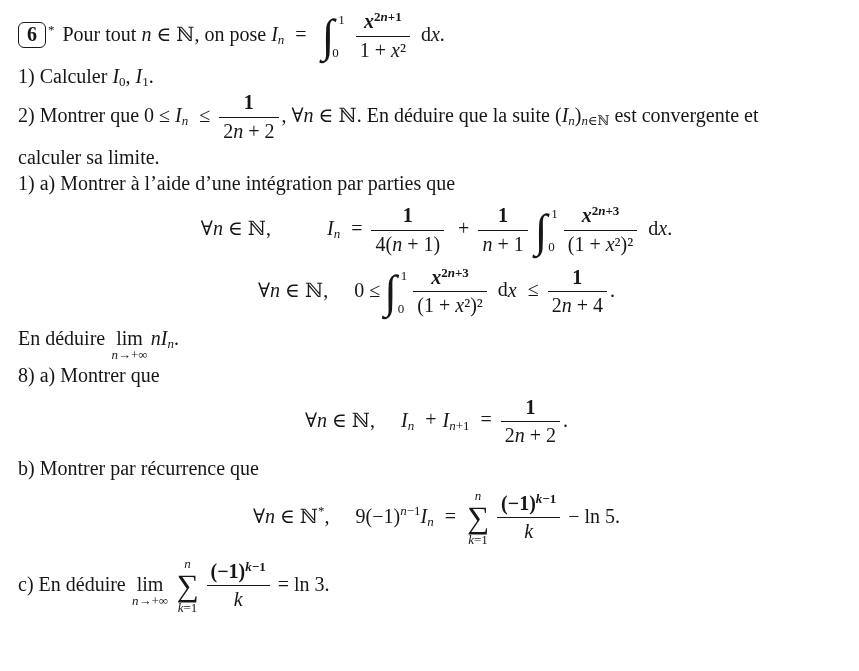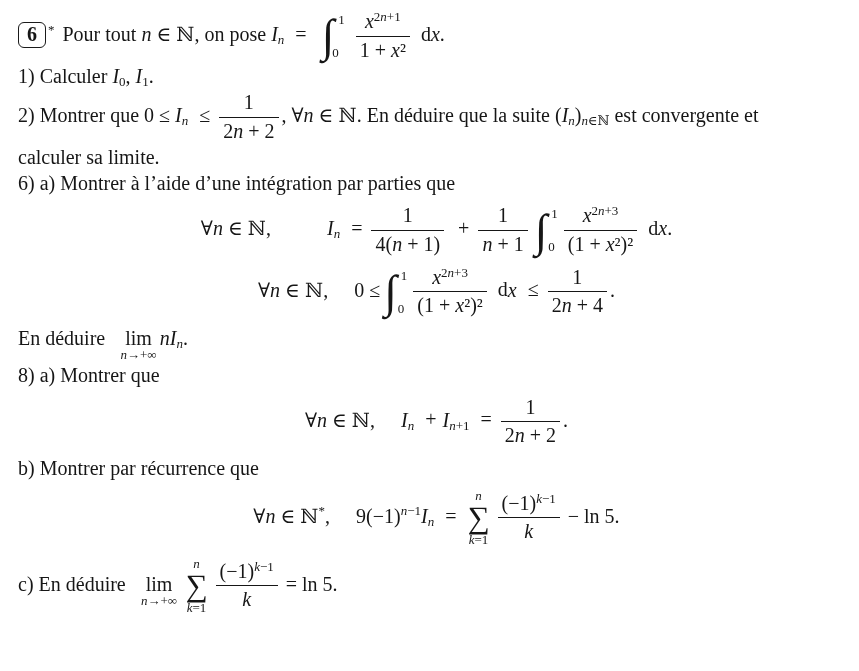--- a/index.html
+++ b/index.html
@@ -23,37 +23,37 @@
   .exstar { font-size: 13px; margin: 0 8px 0 1px; }
 
   sub, sup { font-size: 13px; line-height: 0; }
   sub { vertical-align: -0.25em; }
   sup { vertical-align: 0.55em; }
 
   .rel { margin: 0 6px; }   
 
   
   .frac { display: inline-block; vertical-align: middle; text-align: center; margin: 0 3px; line-height: 1.18; }
-  .frac .num { display: block; padding: 0 4px 2px; border-bottom: 1.5px solid #161616; }
+  .frac .num { display: block; padding: 0 4px 2px; border-bottom: 1.5px solid #161616; font-weight: bold; }
   .frac .den { display: block; padding: 2px 4px 0; }
 
   
   .intwrap { display: inline-flex; align-items: center; vertical-align: middle; margin: 0 3px 0 4px; }
   .int-sign { font-size: 46px; line-height: 0.82; }
   .int-bounds { display: inline-flex; flex-direction: column; justify-content: space-between; height: 46px; font-size: 13px; line-height: 1; }
   .int-up { margin-left: 4px; }
   .int-dn { margin-left: -2px; }
 
   
   .bigop { display: inline-flex; flex-direction: column; align-items: center; vertical-align: middle; margin: 0 5px; line-height: 1; }
   .bo-sign { font-size: 31px; line-height: 0.95; }
   .bo-upper, .bo-lower { font-size: 13px; line-height: 1.1; }
 
   
-  .limop { display: inline-block; position: relative; margin: 0 8px 0 15px; }
+  .limop { display: inline-block; position: relative; margin: 0 8px 0 6px; }
   .lim-s { position: absolute; top: 92%; left: 50%; transform: translateX(-50%); font-size: 13px; line-height: 1; white-space: nowrap; }
 
   .display { text-align: center; margin: 9px 0; white-space: nowrap; }
   .qquad { display: inline-block; width: 2.8em; }
   .quad  { display: inline-block; width: 1.3em; }
   .dif { margin-left: 3px; }
 
   .line-deduce-lim { margin-bottom: 14px; }
   .line-final { margin-top: 10px; }
 </style>
@@ -89,21 +89,21 @@
     <span>2) Montrer que 0 ≤</span>
     <span><i>I</i></span><sub><i>n</i></sub>
     <span class="rel">≤</span><span class="frac"><span class="num">1</span><span class="den">2<i>n</i> + 2</span></span><span>,</span>
     <span>∀<i>n</i> ∈ ℕ.</span>
     <span>En déduire que la suite</span>
     <span>(</span><span><i>I</i></span><sub><i>n</i></sub><span>)</span><sub><i>n</i>∈ℕ</sub>
     <span>est convergente et</span>
   </p>
   <p><span>calculer sa limite.</span></p>
 
-  <p><span>6) a) Montrer à l’aide d’une intégration par parties que</span></p>
+  <p><span>1) a) Montrer à l’aide d’une intégration par parties que</span></p>
 
   <div class="display">
     <span>∀<i>n</i> ∈ ℕ,</span><span class="qquad"></span><span><i>I</i></span><sub><i>n</i></sub>
     <span class="rel">=</span><span class="frac"><span class="num">1</span><span class="den">4(<i>n</i> + 1)</span></span>
     <span class="rel">+</span><span class="frac"><span class="num">1</span><span class="den"><i>n</i> + 1</span></span><span class="intwrap">
         <span class="int-sign">∫</span>
         <span class="int-bounds">
           <span class="int-up">1</span>
           <span class="int-dn">0</span>
         </span>
@@ -149,16 +149,16 @@
     <span>− ln 5.</span>
   </div>
 
   <p class="line-final nowrap">
     <span>c) En déduire</span>
     <span class="limop"><span>lim</span><span class="lim-s"><i>n</i>→+∞</span></span><span class="bigop">
         <span class="bo-upper"><i>n</i></span>
         <span class="bo-sign">∑</span>
         <span class="bo-lower"><i>k</i>=1</span>
       </span><span class="frac"><span class="num"><span>(−1)</span><sup><i>k</i>−1</sup></span><span class="den"><i>k</i></span></span>
-    <span>= ln 5.</span>
+    <span>= ln 3.</span>
   </p>
 
 </div>
 
 </body></html>

